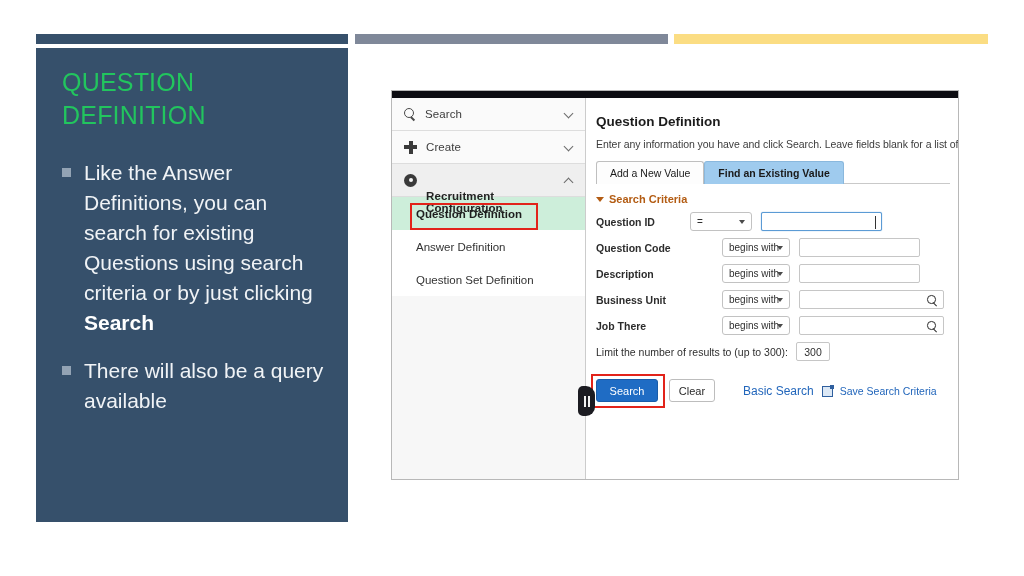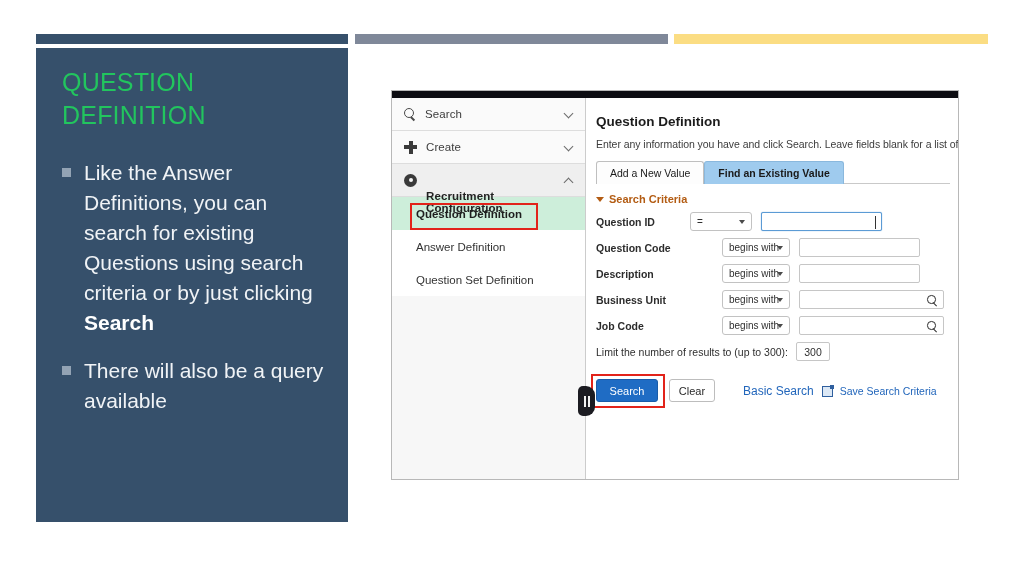--- a/index.html
+++ b/index.html
@@ -414,21 +414,21 @@
           <div class="fsel wide">
             <span>begins with</span>
             <span class="caret"></span>
           </div>
           <div class="finput lookup">
             <span class="mag"></span>
           </div>
         </div>
 
         <div class="frow">
-          <div class="flabel">Job Code</div>
+          <div class="flabel">Job There</div>
           <div class="fsel wide">
             <span>begins with</span>
             <span class="caret"></span>
           </div>
           <div class="finput lookup">
             <span class="mag"></span>
           </div>
         </div>
 
       </div>

